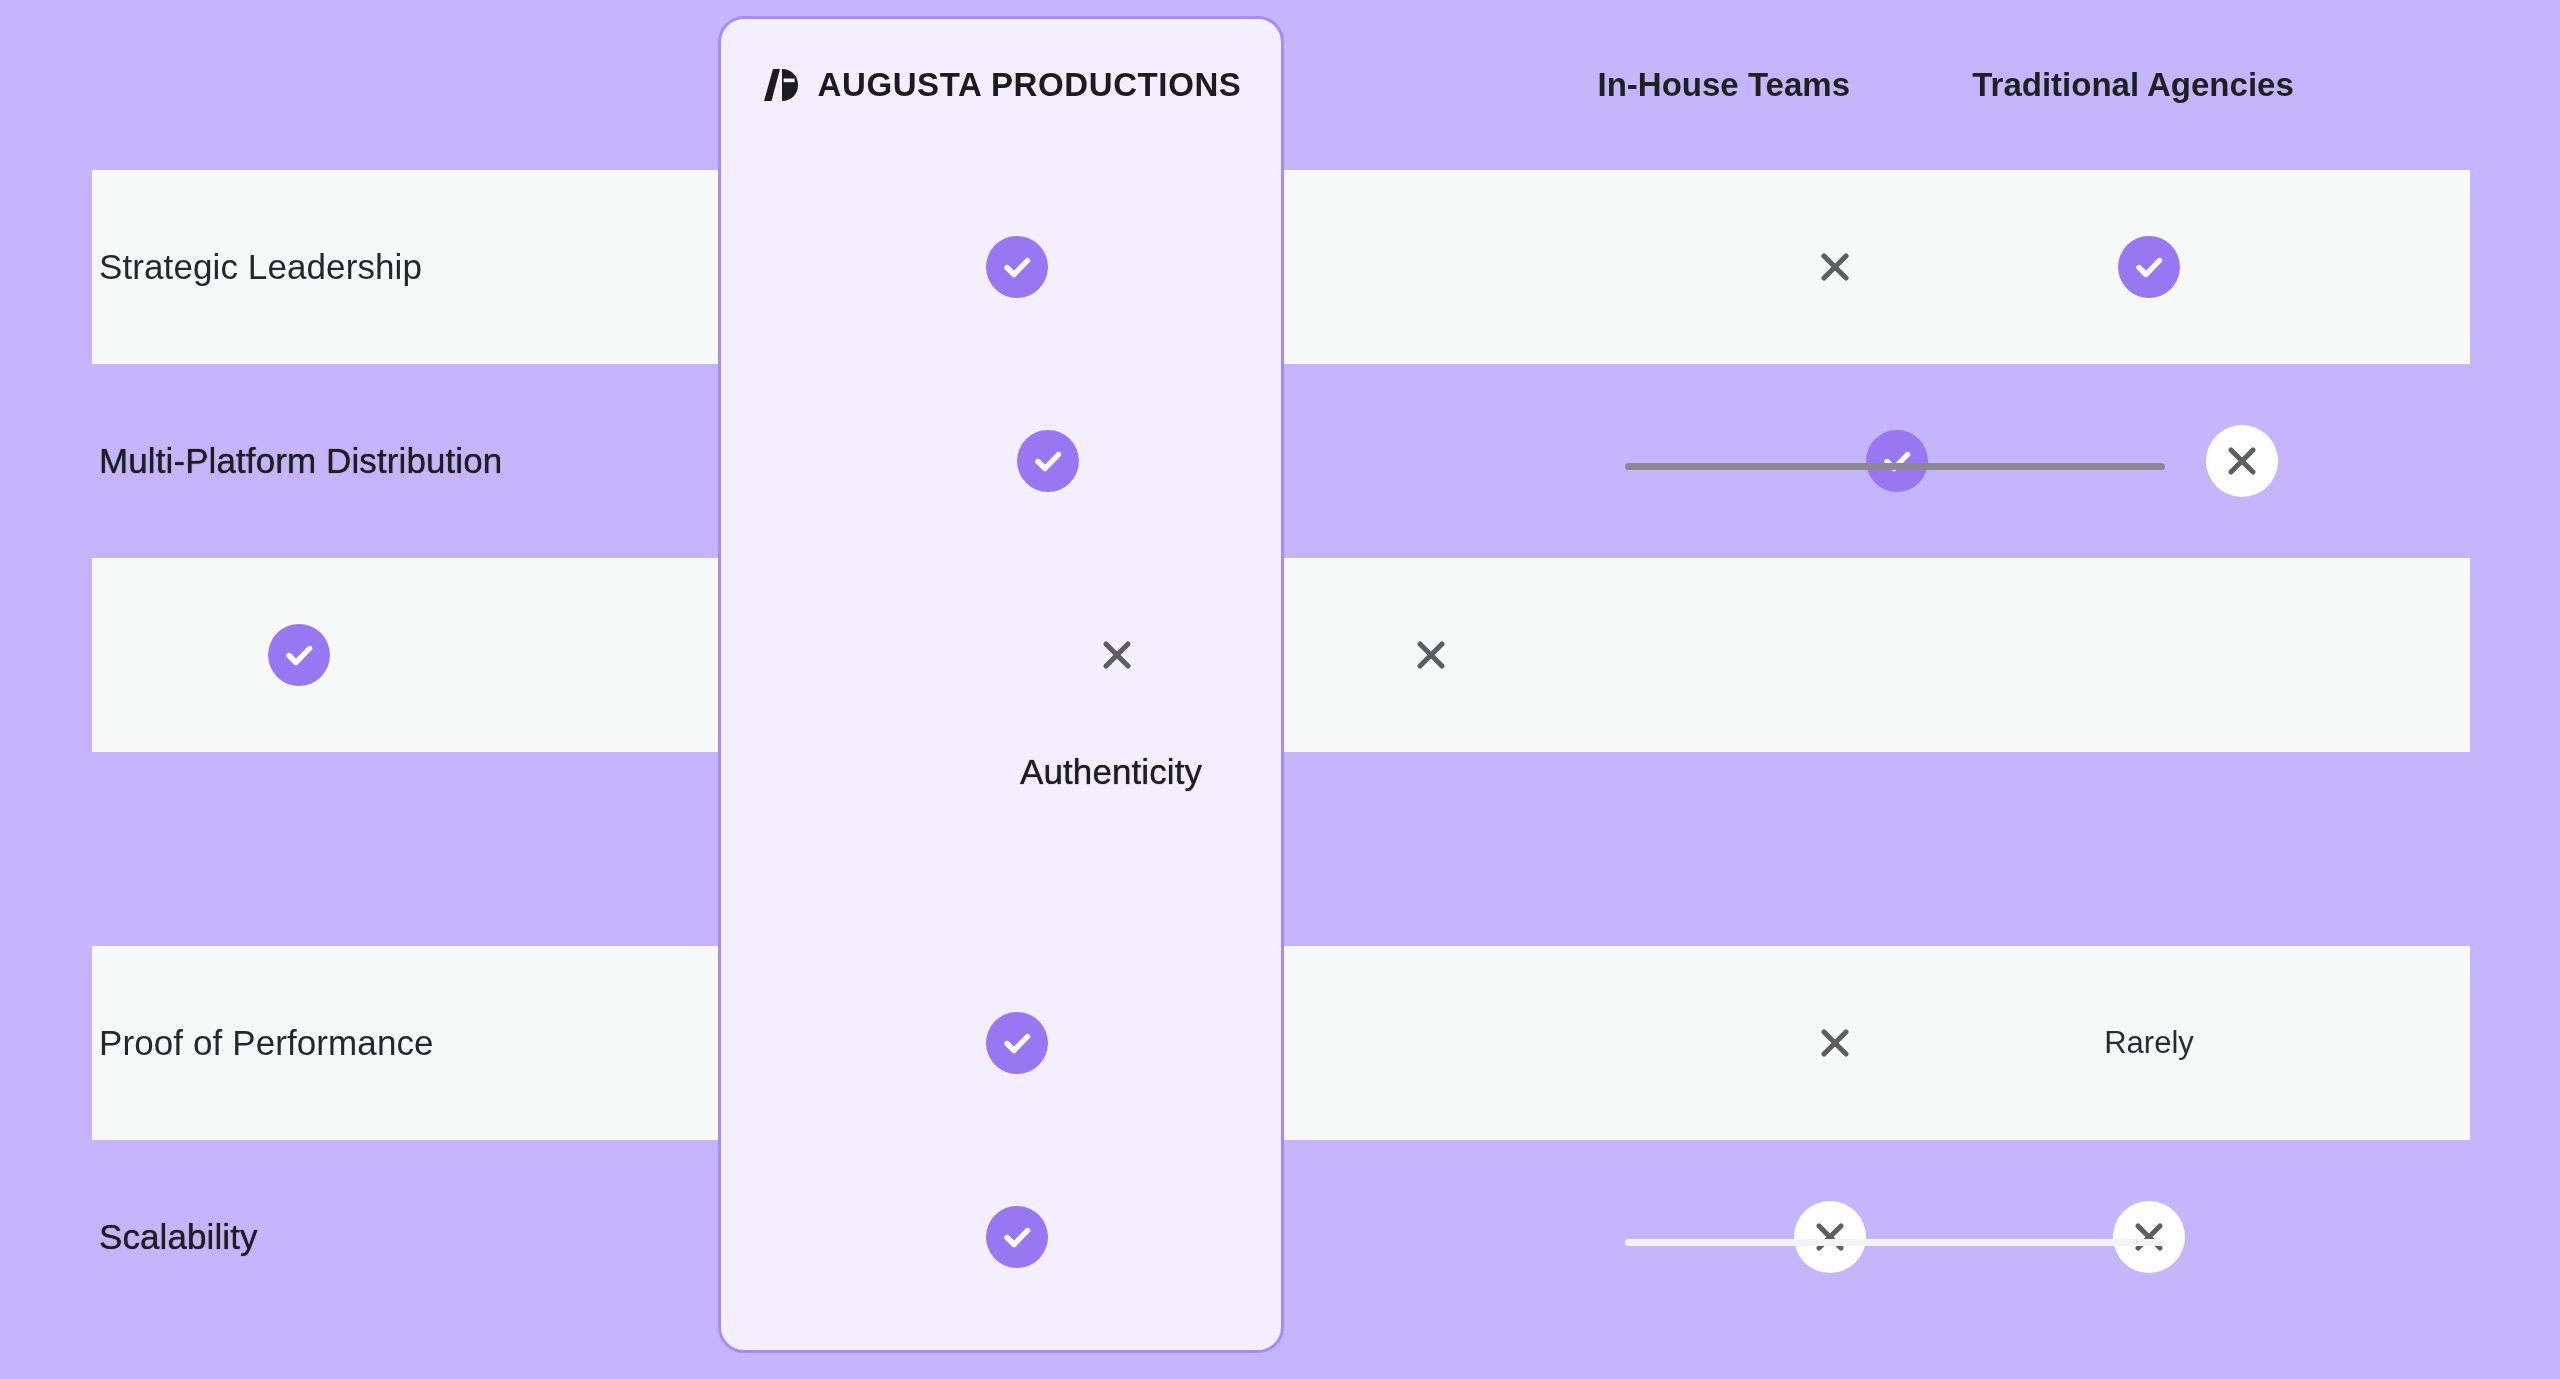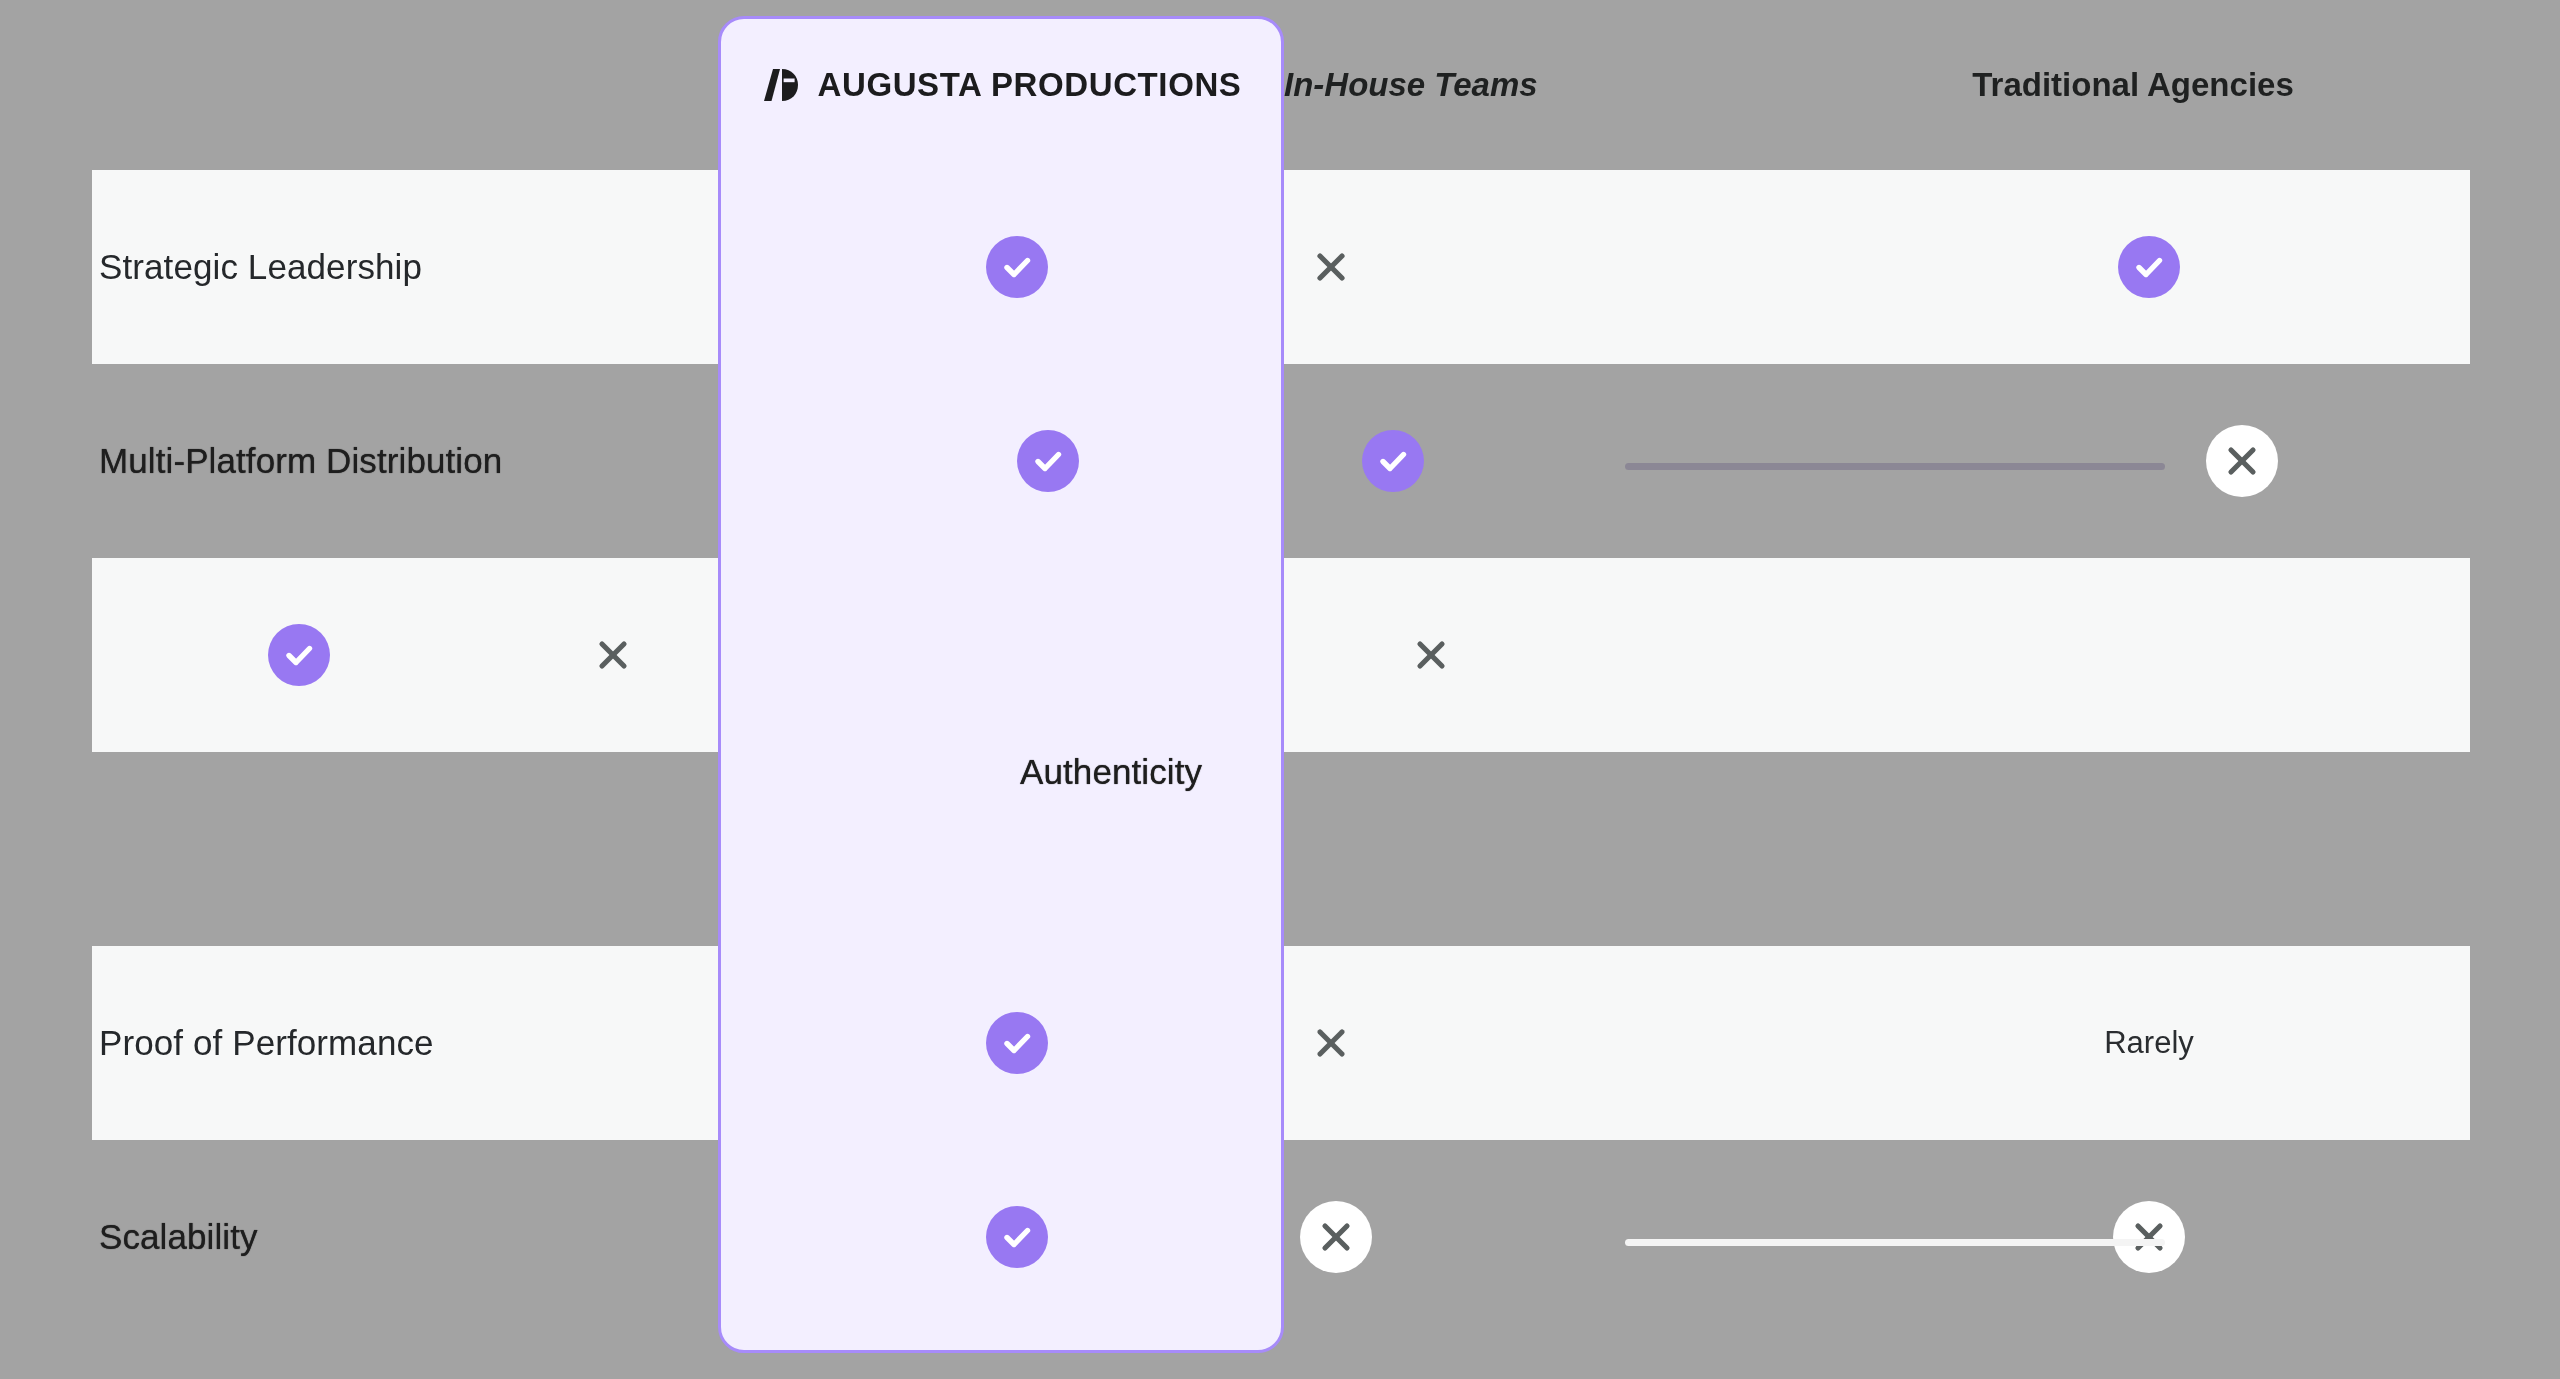--- a/index.html
+++ b/index.html
@@ -15,21 +15,21 @@
   body {
     font-family: "Liberation Sans", sans-serif;
     -webkit-font-smoothing: antialiased;
   }
 
   
   #stage {
     position: relative;
     width: 2560px;
     height: 1379px;
-    background: #a3a3a3;
+    background: #c4b5fd;
   }
 
   
   #row-bands {
     position: absolute;
     left: 0;
     top: 0;
     width: 2560px;
     height: 1379px;
     z-index: 1;
@@ -80,21 +80,21 @@
     left: 16px;
     width: 2560px;
     height: 194px;
     display: flex;
     align-items: center;
   }
 
   
   .c-feature  { width: 718px; flex: 0 0 718px; padding-left: 83px; }
   .c-featured { width: 566px; flex: 0 0 566px; display: flex; align-items: center; justify-content: center; }
-  .c-col3     { width: 566px; flex: 0 0 566px; display: flex; align-items: center; justify-content: flex-start; font-style: italic; }
+  .c-col3     { width: 566px; flex: 0 0 566px; display: flex; align-items: center; justify-content: flex-end; }
   .c-col4     { width: 566px; flex: 0 0 566px; display: flex; align-items: center; justify-content: center; }
 
   
   .brand-lockup {
     display: flex;
     align-items: center;
     gap: 17px;
   }
   .brand-mark {
     width: 40px;

